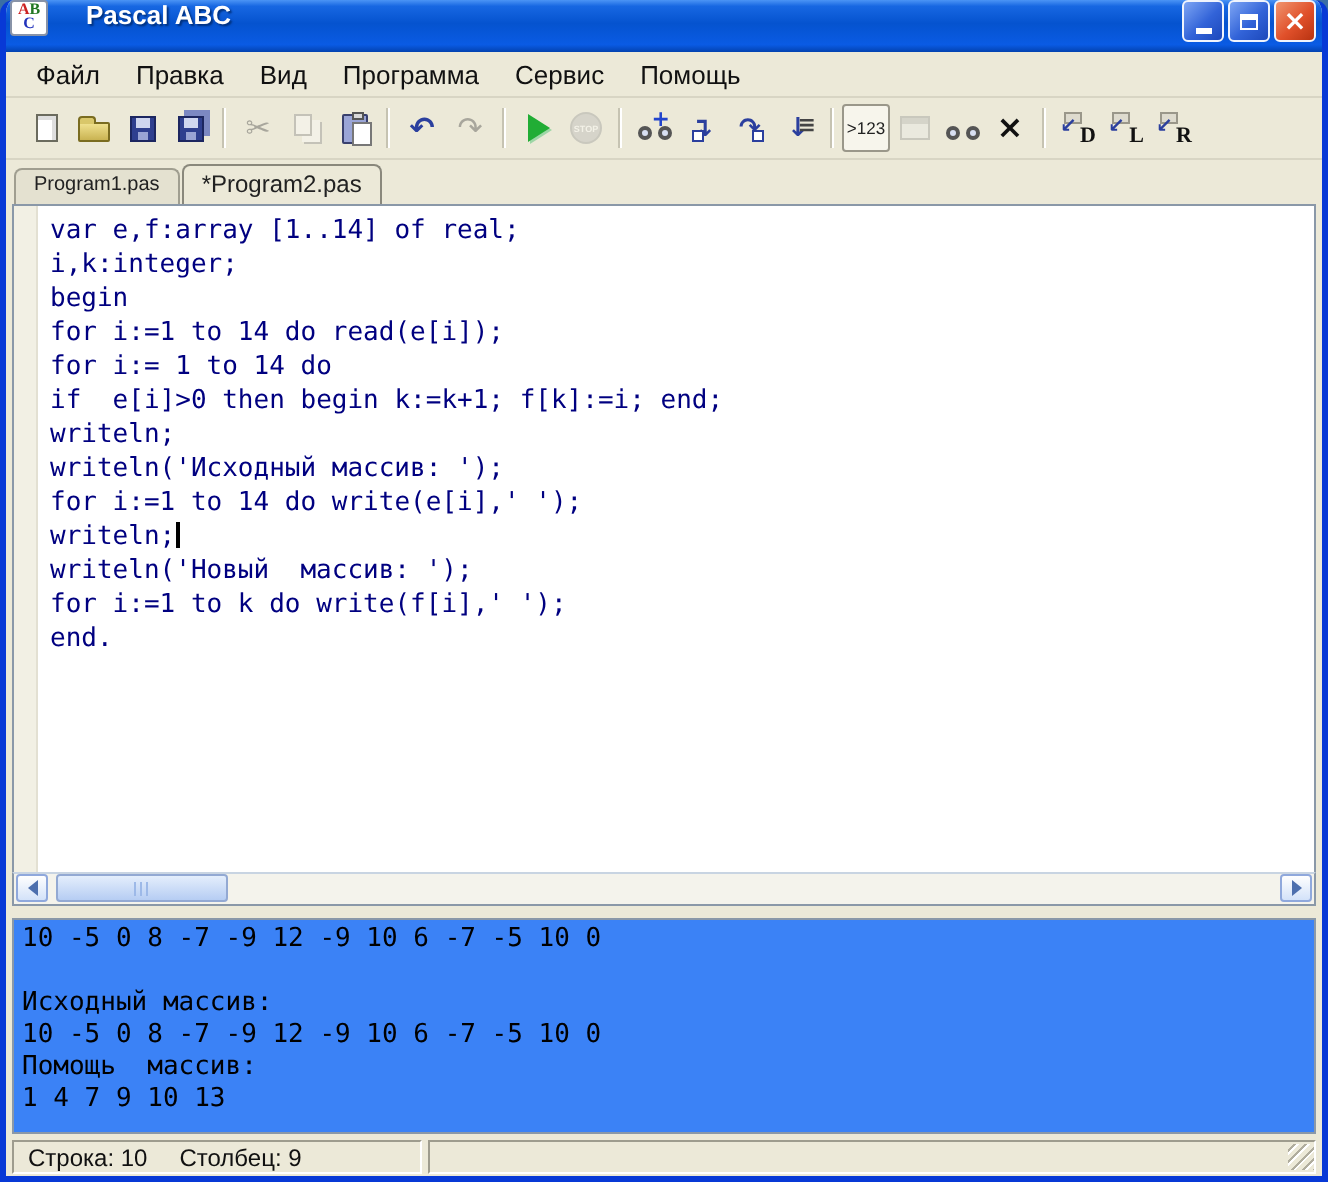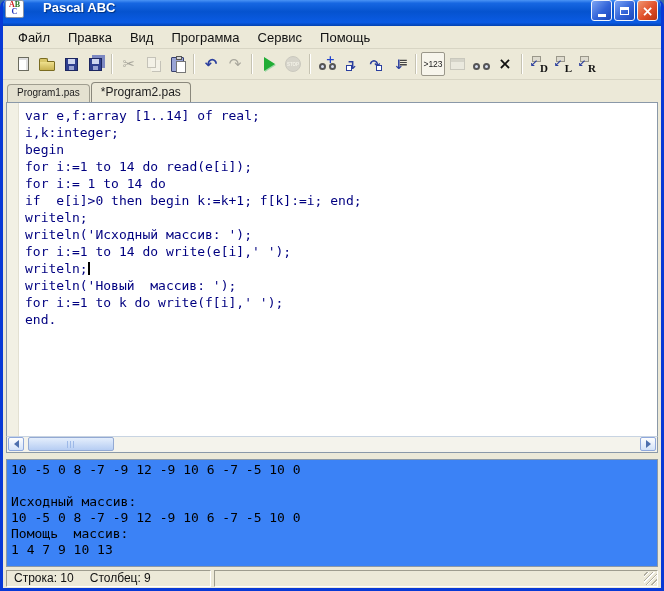--- a/index.html
+++ b/index.html
@@ -83,21 +83,21 @@
   .tri-l{width:0;height:0;border-right:5px solid #4d6fae;border-top:4px solid transparent;border-bottom:4px solid transparent;}
   .tri-r{width:0;height:0;border-left:5px solid #4d6fae;border-top:4px solid transparent;border-bottom:4px solid transparent;}
   .sb-thumb{position:absolute;left:21px;top:0px;width:86px;height:14px;border:1px solid #93a9d3;border-radius:2px;
     background:linear-gradient(180deg,#e4eefc,#b6cdf3);display:flex;align-items:center;justify-content:center;box-sizing:border-box;}
   .sb-thumb::after{content:"";width:9px;height:7px;background:repeating-linear-gradient(90deg,#9db9e8 0 1px,transparent 1px 3px);}
   
   .splitter{height:6px;flex:0 0 6px;background:#ece9d8;}
   .output{flex:0 0 108px;height:108px;margin:0 3px;border:1px solid #8a98a8;background:#3b82f6;padding:2px 4px;
     font-family:"DejaVu Sans Mono",monospace;font-size:13px;line-height:16px;color:#000;white-space:pre;overflow:hidden;box-sizing:border-box;}
   
-  .statusbar{height:21px;flex:0 0 21px;background:#ece9d8;display:flex;align-items:center;padding:2px 3px 1px 3px;gap:3px;position:relative;box-sizing:border-box;}
+  .statusbar{height:21px;flex:0 0 21px;background:#ece9d8;display:flex;align-items:flex-end;padding:2px 3px 1px 3px;gap:3px;position:relative;box-sizing:border-box;}
   .sb-panel{height:17px;border:1px solid;border-color:#9e9c8e #ffffff #ffffff #9e9c8e;display:flex;align-items:center;padding:0 7px;font-size:12px;color:#111;box-sizing:border-box;}
   .sb-panel.first{width:205px;gap:16px;}
   .sb-panel.rest{flex:1;}
   .grip{position:absolute;right:4px;bottom:3px;width:13px;height:13px;
     background:repeating-linear-gradient(135deg,transparent 0 2px,#b0ad9e 2px 3px,#fff 3px 4px);}
 </style>
 </head>
 <body>
 
 <div class="window">

